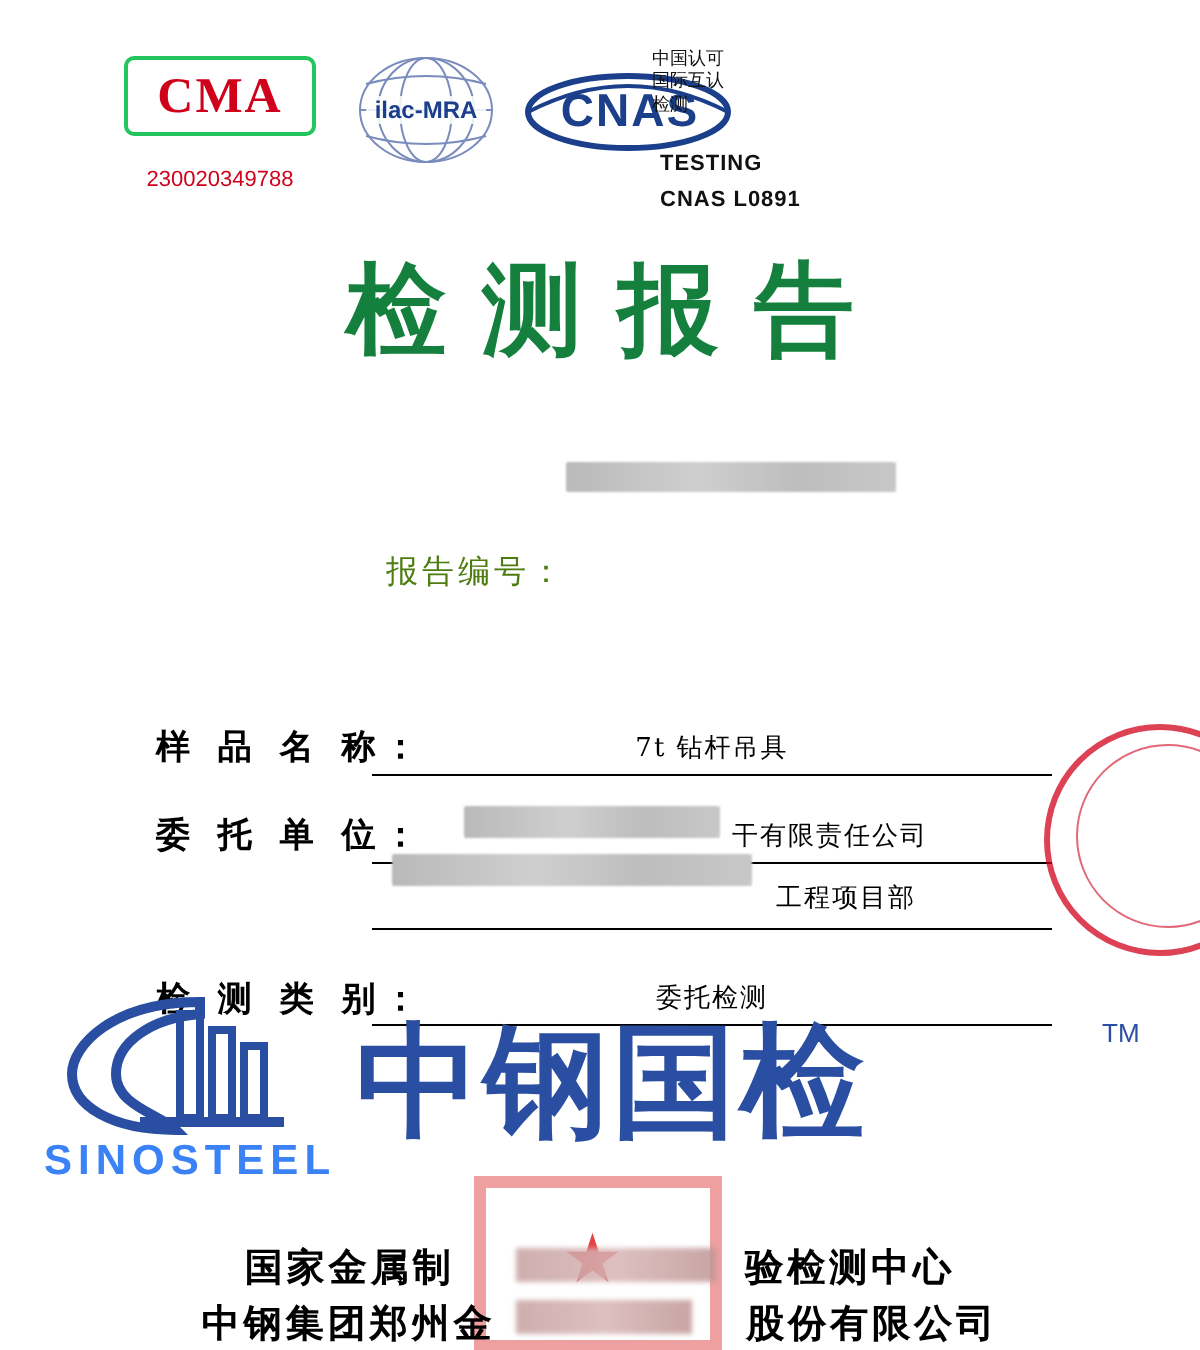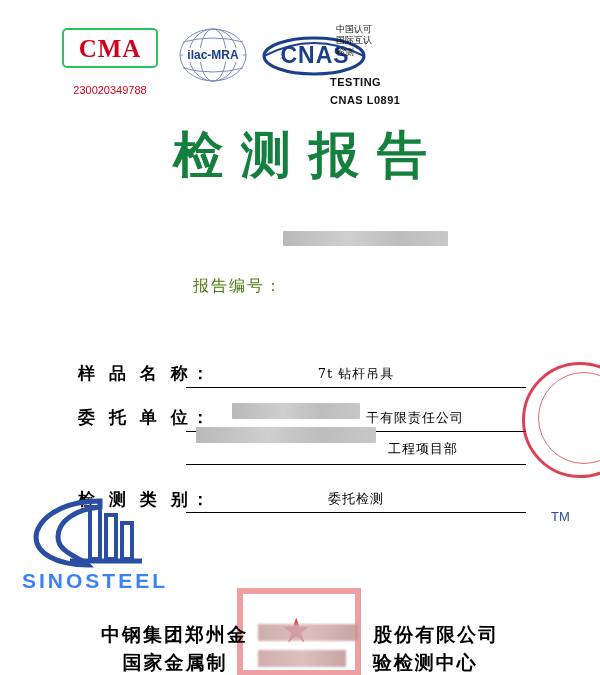--- a/index.html
+++ b/index.html
@@ -86,21 +86,21 @@
     width: 94px;
     text-align: center;
     color: #1b3f8b;
     font-family: "Liberation Sans", sans-serif;
     font-weight: bold;
     font-size: 23px;
     letter-spacing: 1px;
   }
   .cnas-side {
     position: absolute;
-    left: 336px;
+    left: 326px;
     top: 10px;
     width: 120px;
     font-family: "Liberation Sans", sans-serif;
     font-size: 9px;
     color: #111;
     line-height: 1.25;
   }
   .cnas-side .cn { font-size: 9px; }
   .cnas-testing {
     position: absolute;
@@ -402,35 +402,36 @@
 <div class="stamp-right-inner"></div>
 
 <div class="watermark">
   <svg class="wm-mark" viewBox="0 0 140 72">
     <path d="M70 4 C26 4 6 26 6 40 C6 56 26 68 58 68 C50 60 28 56 28 40 C28 24 46 12 70 10 Z" fill="none" stroke="#2a4fa2" stroke-width="5"></path>
     <rect x="60" y="10" width="10" height="52" fill="none" stroke="#2a4fa2" stroke-width="4"></rect>
     <rect x="76" y="18" width="10" height="44" fill="none" stroke="#2a4fa2" stroke-width="4"></rect>
     <rect x="92" y="26" width="10" height="36" fill="none" stroke="#2a4fa2" stroke-width="4"></rect>
     <line x1="40" y1="64" x2="112" y2="64" stroke="#2a4fa2" stroke-width="5"></line>
   </svg>
+  <div class="wm-text">中钢国检</div>
   <div class="wm-tm">TM</div>
   <div class="wm-sub">SINOSTEEL</div>
 </div>
 
 <div class="stamp-bottom">
   <div class="sq"></div>
   <div class="star">★</div>
 </div>
 <div class="stamp-blur sb1"></div>
 <div class="stamp-blur sb2"></div>
 
 <div class="footer">
   <div class="line">
+    <span>国家金属制</span>
+    <span style="display:inline-block;width:128px;"></span>
+    <span>验检测中心</span>
+  </div>
+  <div class="line">
     <span>中钢集团郑州金</span>
     <span style="display:inline-block;width:108px;"></span>
     <span>股份有限公司</span>
   </div>
-  <div class="line">
-    <span>国家金属制</span>
-    <span style="display:inline-block;width:128px;"></span>
-    <span>验检测中心</span>
-  </div>
 </div>
 
 </body></html>

